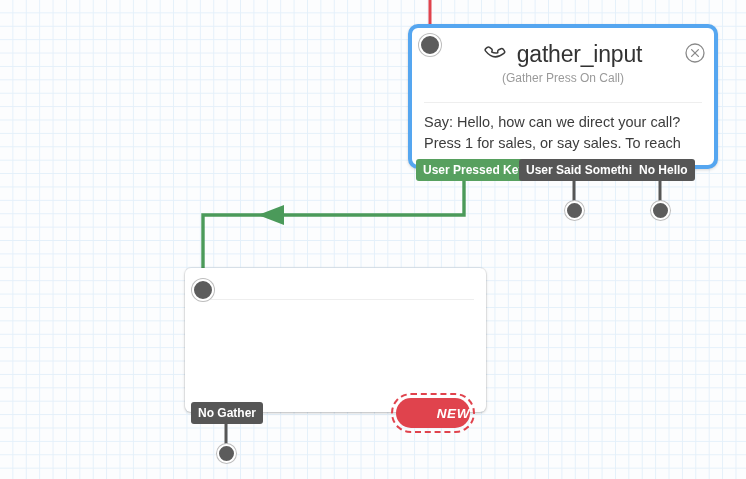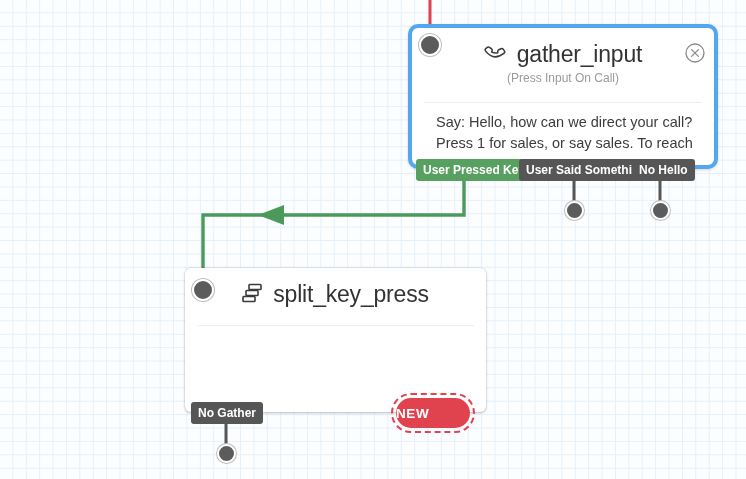--- a/index.html
+++ b/index.html
@@ -72,21 +72,21 @@
     margin-top: 3px;
     font-size: 12px;
     color: #9a9a9a;
   }
   .node-divider {
     height: 1px;
     background: #eeeeee;
     margin: 9px 12px 0 12px;
   }
   .node-body {
-    padding: 9px 12px 12px 24px;
+    padding: 9px 12px 12px 12px;
     font-size: 14.5px;
     color: #3c3c3c;
     line-height: 1.42;
   }
 
   .close-icon {
     position: absolute;
     right: 8px;
     top: 14px;
     width: 22px;
@@ -142,24 +142,25 @@
     width: 74px;
     height: 30px;
     border-radius: 16px;
     background: #e0434d;
     color: #ffffff;
     font-size: 13.5px;
     font-weight: bold;
     letter-spacing: 0.6px;
     display: flex;
     align-items: center;
-    justify-content: flex-start;
+    justify-content: flex-end;
     box-sizing: border-box;
     z-index: 7;
     cursor: pointer;
+    font-style: italic;
   }
   .new-btn-ring {
     position: absolute;
     left: -5px;
     top: -5px;
     right: -5px;
     bottom: -5px;
     border: 2px dashed #e0434d;
     border-radius: 21px;
     pointer-events: none;
@@ -193,21 +194,21 @@
               <path d="M5 3.2 c0 -1.1 0.9 -2 2 -2 h1.6 c0.9 0 1.6 0.6 1.8 1.4 l0.6 2.4
                        c0.15 0.7 -0.1 1.4 -0.65 1.8 l-1.1 0.8 c0.9 1.9 2.4 3.4 4.3 4.3
                        l0.8 -1.1 c0.4 -0.55 1.1 -0.8 1.8 -0.65 l2.4 0.6
                        c0.8 0.2 1.4 0.9 1.4 1.8 v1.6 c0 1.1 -0.9 2 -2 2
                        C9.6 16.15 5 11.5 5 3.2 z" fill="none" stroke="#3a3a3a" stroke-width="1.5" stroke-linejoin="round"></path>
             </g>
           </svg>
         </span>
         <span class="node-title">gather_input</span>
       </div>
-      <div class="node-sub">(Press Input On Call)</div>
+      <div class="node-sub">(Gather Press On Call)</div>
 
       <span class="close-icon">
         <svg width="22" height="22" viewBox="0 0 22 22">
           <circle cx="11" cy="11" r="9" fill="none" stroke="#8a8a8a" stroke-width="1.3"></circle>
           <path d="M7.6 7.6 L14.4 14.4 M14.4 7.6 L7.6 14.4" stroke="#8a8a8a" stroke-width="1.3" stroke-linecap="round"></path>
         </svg>
       </span>
     </div>
 
     <div class="node-divider"></div>
@@ -222,30 +223,20 @@
   <div class="exit-label" style="left:519px; top:159px;">User Said Something</div>
 
   <div class="exit-label" style="left:632px; top:159px;">No Hello</div>
 
   <div class="exit-dot" style="left:565px; top:201px;"></div>
   <div class="exit-dot" style="left:651px; top:201px;"></div>
 
   <div class="node" style="left:185px; top:268px; width:301px; height:144px;">
 
     <div class="node-head">
-      <div class="node-title-row">
-        <span class="icon">
-          <svg width="22" height="22" viewBox="0 0 22 22">
-            <rect x="7" y="2.5" width="12" height="5" rx="0.8" fill="none" stroke="#3a3a3a" stroke-width="1.6"></rect>
-            <rect x="4" y="8.5" width="12" height="5" rx="0.8" fill="none" stroke="#3a3a3a" stroke-width="1.6"></rect>
-            <rect x="1" y="14.5" width="12" height="5" rx="0.8" fill="none" stroke="#3a3a3a" stroke-width="1.6"></rect>
-          </svg>
-        </span>
-        <span class="node-title">split_key_press</span>
-      </div>
     </div>
 
     <div class="node-divider"></div>
 
     <div class="node-body"></div>
   </div>
 
   <div class="entry-port" style="left:192px; top:279px;"></div>
 
   <div class="exit-label" style="left:191px; top:402px;">No Gather</div>

